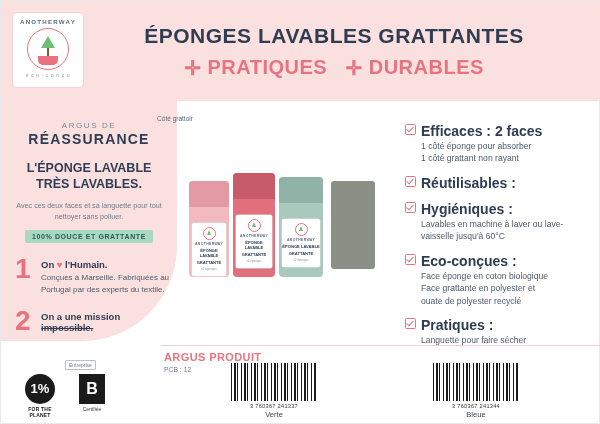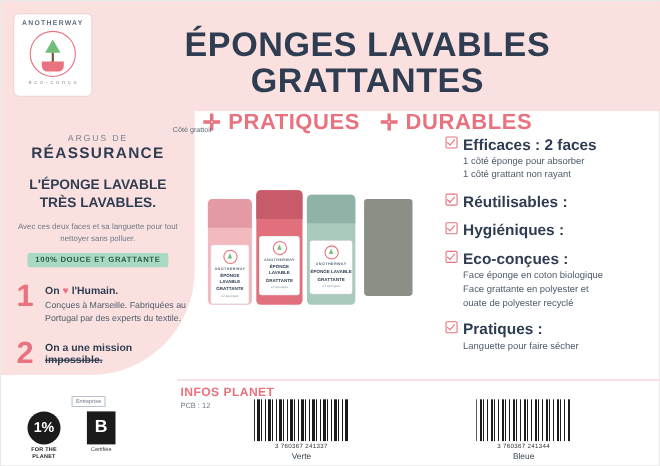--- a/index.html
+++ b/index.html
@@ -18,21 +18,21 @@
   }
   
   .header{
     position:absolute;left:0;top:0;width:600px;height:100px;
     background:#fbe0e0;
   }
   .header-inner{
     position:absolute;left:78px;top:10px;width:510px;text-align:center;
   }
   .title{
-    font-size:31px;font-weight:bold;color:#2f3d52;letter-spacing:.5px;
+    font-size:21px;font-weight:bold;color:#2f3d52;letter-spacing:.5px;
     margin:14px 0 0 0;line-height:1.05;
   }
   .subtitle{
     margin-top:8px;font-size:20px;font-weight:bold;color:#e8737f;
     letter-spacing:.5px;
   }
   .plus-glyph{
     display:inline-block;color:#e8737f;font-weight:bold;font-size:20px;
     transform:translateY(1px);
   }
@@ -312,41 +312,42 @@
     </div>
 
     <div class="benefit">
       <span class="chk"></span>
       <div class="b-title">Réutilisables :</div>
     </div>
 
     <div class="benefit">
       <span class="chk"></span>
       <div class="b-title">Hygiéniques :</div>
+      <div class="b-text" style="white-space:pre-line">Lavables en machine à laver ou lave-vaisselle jusqu'à 60°C</div>
     </div>
 
     <div class="benefit">
       <span class="chk"></span>
       <div class="b-title">Eco-conçues :</div>
       <div class="b-text" style="white-space:pre-line">Face éponge en coton biologique
 Face grattante en polyester et
 ouate de polyester recyclé</div>
     </div>
 
     <div class="benefit">
       <span class="chk"></span>
       <div class="b-title">Pratiques :</div>
       <div class="b-text" style="white-space:pre-line">Languette pour faire sécher</div>
     </div>
   </div>
 
   <div class="divider"></div>
 
   <div class="infos">
-    <div class="infos-title">INFOS PLANET</div>
+    <div class="infos-title">ARGUS PRODUIT</div>
     <div class="infos-sub">PCB : 12</div>
   </div>
 
   <div class="barcode bc1">
     <div class="bars"></div>
     <div class="bcnum">3  760367 241337</div>
     <div class="bcname">Verte</div>
   </div>
   <div class="barcode bc3">
     <div class="bars"></div>

